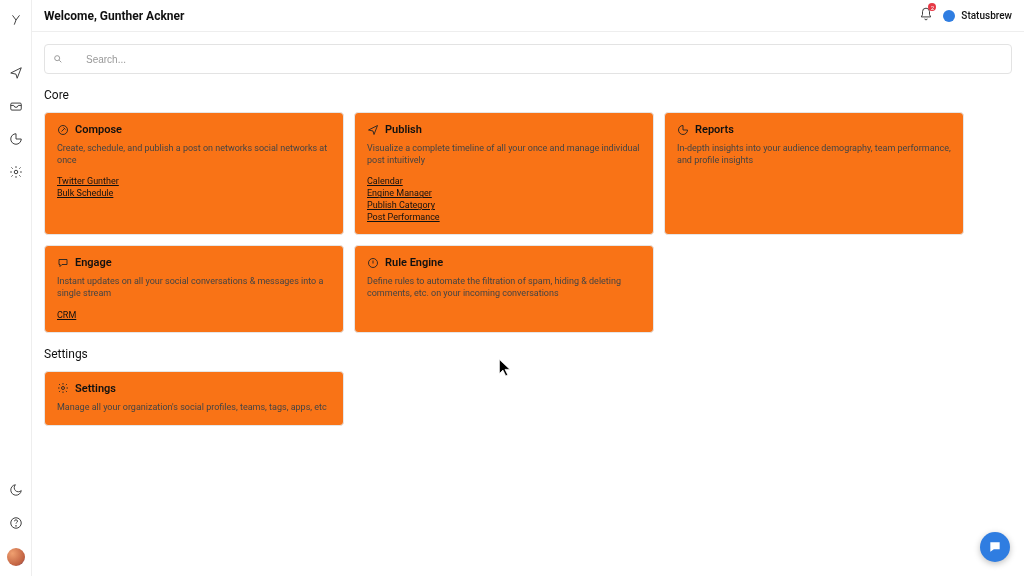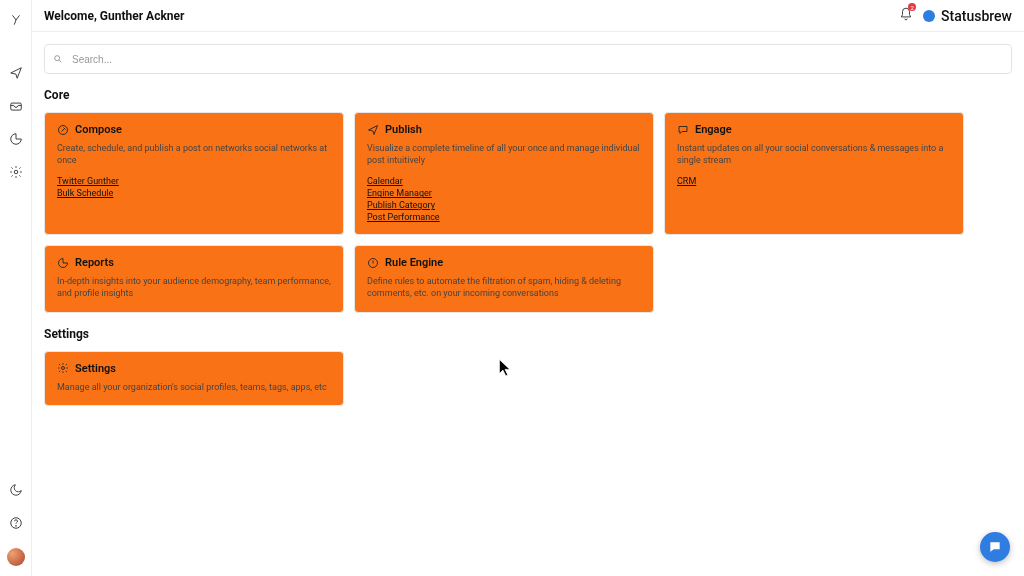--- a/index.html
+++ b/index.html
@@ -60,47 +60,47 @@
   .header .bell-wrap { position: relative; margin-right: 10px; }
   .header .bell-wrap svg { width: 14px; height: 14px; stroke:#333; fill:none; stroke-width:1.6; }
   .header .bell-badge {
     position: absolute; top: -3px; right: -3px;
     width: 8px; height: 8px; border-radius: 50%;
     background: #e63946; color: #fff; font-size: 6px;
     display:flex; align-items:center; justify-content:center;
   }
   .header .org {
     display: flex; align-items: center; gap: 6px;
-    font-size: 14px; font-weight: 500;
+    font-size: 10px; font-weight: 500;
   }
   .header .org-dot {
     width: 12px; height: 12px; border-radius: 50%; background: #2f7de1;
   }
   .content {
     padding: 12px 12px 0 12px;
     overflow: auto;
     flex: 1;
   }
   .search-box {
     border: 1px solid #e3e3e3;
     border-radius: 4px;
     height: 24px;
     display: flex;
     align-items: center;
     padding: 14px 8px;
-    gap: 9px;
+    gap: 23px;
   }
   .search-box svg { width: 10px; height: 10px; stroke:#888; fill:none; stroke-width:2; }
   .search-box input {
     border: none; outline: none;
     font-size: 10px; color: #333; flex:1;
   }
   .search-box input::placeholder { color: #999; }
   .section-title {
-    font-size: 12px; font-weight: 700;
+    font-size: 12px; font-weight: 400;
     margin: 14px 0 10px 0;
   }
   .cards {
     display: grid;
     grid-template-columns: repeat(3, 300px);
     gap: 10px;
   }
   .card {
     border: 1px solid #e6e6e6;
     border-radius: 4px;
@@ -247,38 +247,38 @@
           <a href="#">Calendar</a>
           <a href="#">Engine Manager</a>
           <a href="#">Publish Category</a>
           <a href="#">Post Performance</a>
         </div>
       </div>
 
       <div class="card">
         <div class="card-head">
           <svg viewBox="0 0 24 24">
+              <path d="M12 3a9 9 0 1 0 9 9h-9V3z"></path>
+            </svg>
+          <span class="title">Reports</span>
+        </div>
+        <div class="card-desc">In-depth insights into your audience demography, team performance, and profile insights</div>
+      </div>
+
+      <div class="card">
+        <div class="card-head">
+          <svg viewBox="0 0 24 24">
               <path d="M4 5h16v10H10l-4 4V15H4z"></path>
             </svg>
           <span class="title">Engage</span>
         </div>
         <div class="card-desc">Instant updates on all your social conversations &amp; messages into a single stream</div>
         <div class="card-links">
           <a href="#">CRM</a>
         </div>
-      </div>
-
-      <div class="card">
-        <div class="card-head">
-          <svg viewBox="0 0 24 24">
-              <path d="M12 3a9 9 0 1 0 9 9h-9V3z"></path>
-            </svg>
-          <span class="title">Reports</span>
-        </div>
-        <div class="card-desc">In-depth insights into your audience demography, team performance, and profile insights</div>
       </div>
 
       <div class="card">
         <div class="card-head">
           <svg viewBox="0 0 24 24">
               <circle cx="12" cy="12" r="9"></circle>
               <path d="M12 7v6M12 17h.01"></path>
             </svg>
           <span class="title">Rule Engine</span>
         </div>

